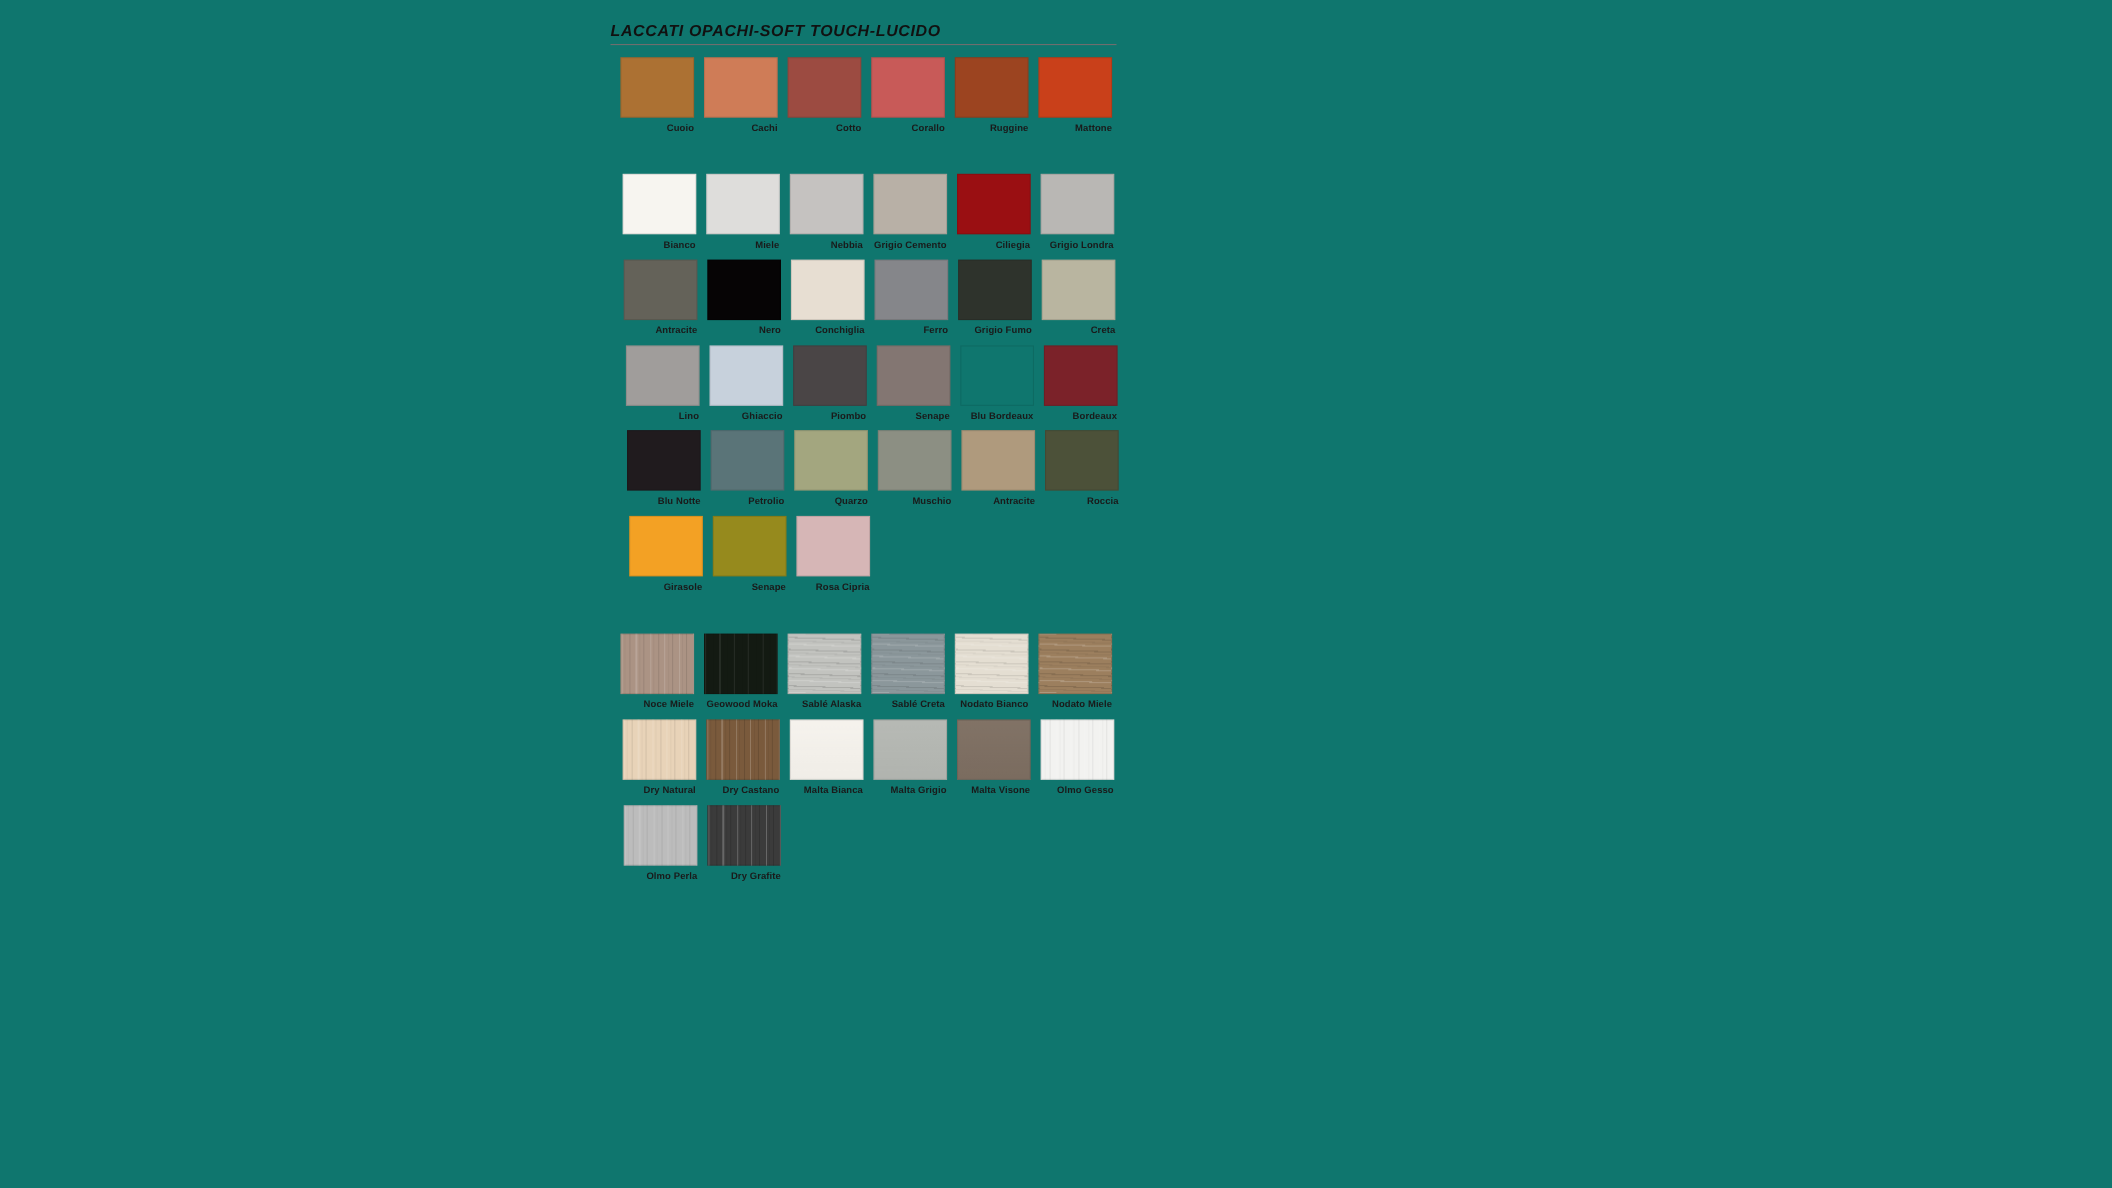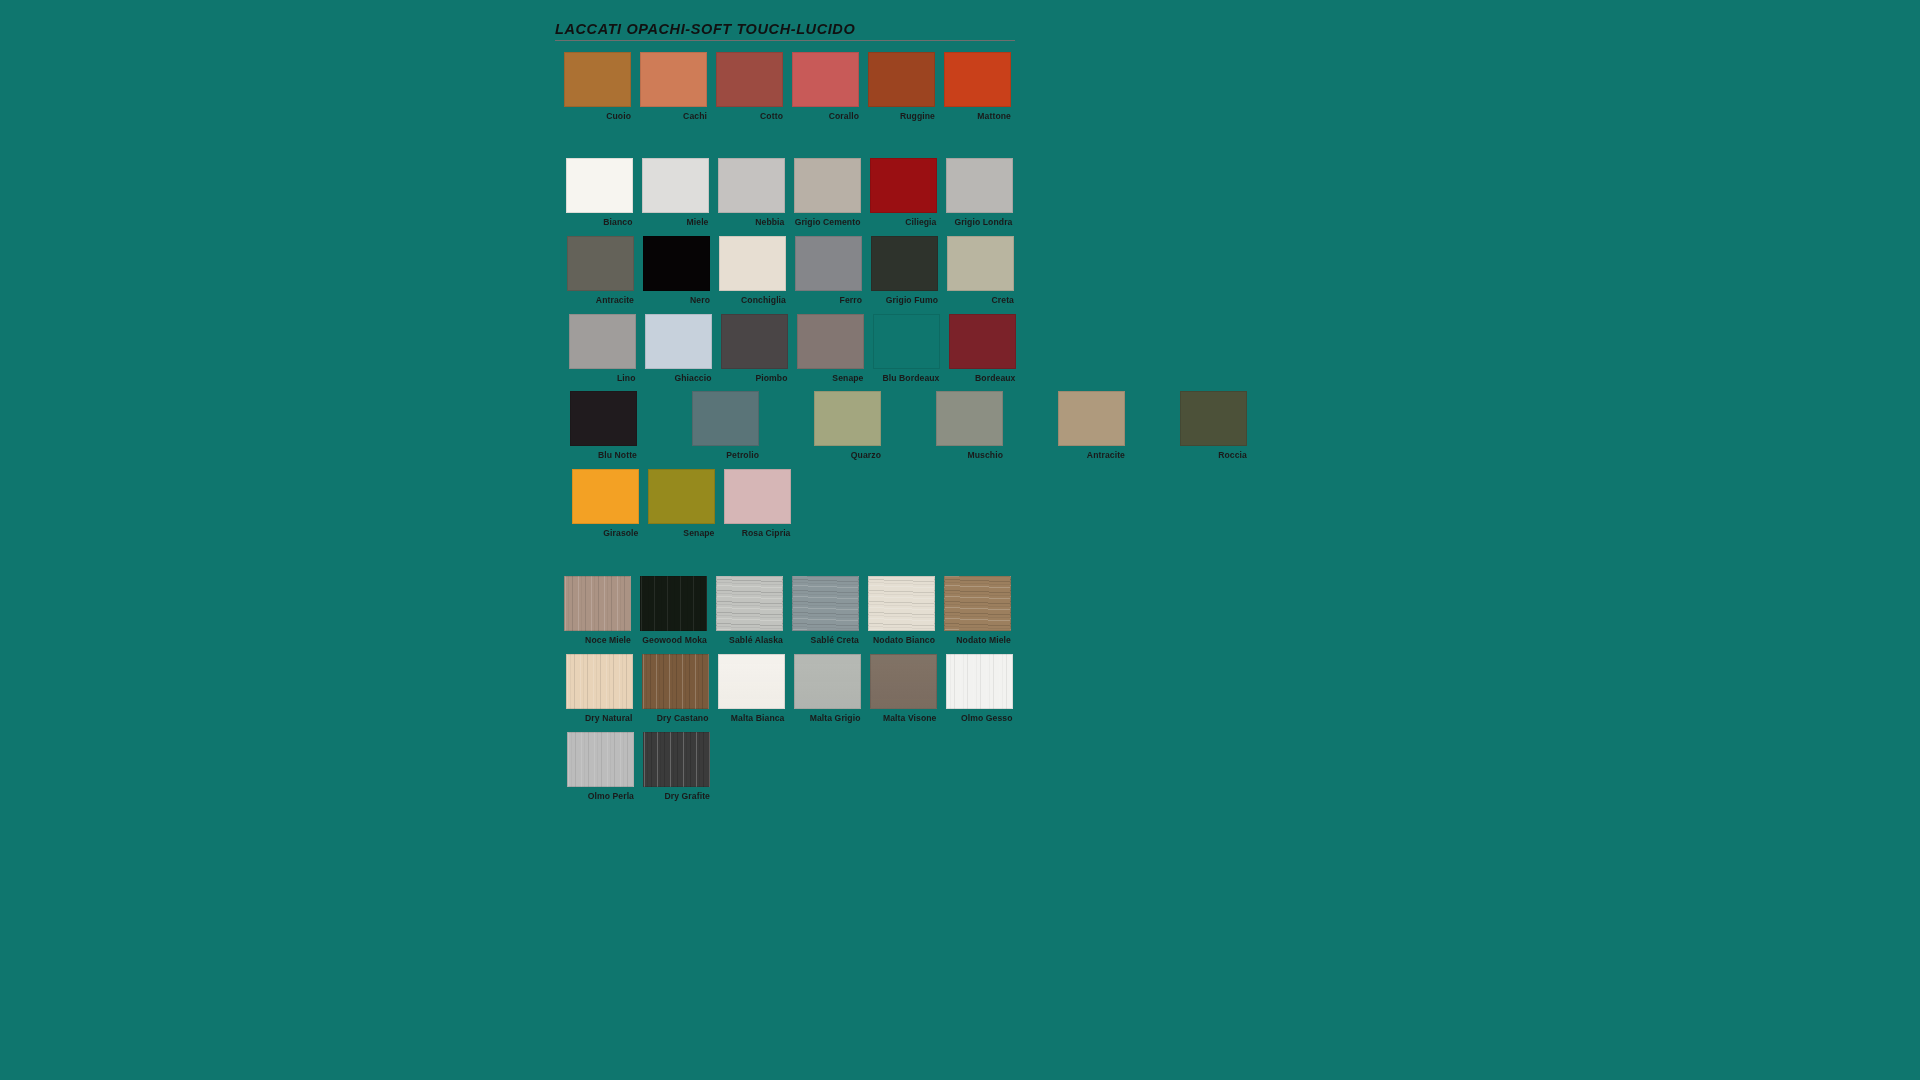--- a/index.html
+++ b/index.html
@@ -200,21 +200,21 @@
             </div>
             <div class="swatch-cell">
               <div class="swatch-chip"></div>
               <div class="swatch-label">Blu Bordeaux</div>
             </div>
             <div class="swatch-cell">
               <div class="swatch-chip" style="background-color: rgb(123, 34, 41);"></div>
               <div class="swatch-label">Bordeaux</div>
             </div>
           </div>
-          <div class="swatch-row" style="margin-left: 6px; gap: 46px;">
+          <div class="swatch-row" style="margin-left: 6px;">
             <div class="swatch-cell">
               <div class="swatch-chip" style="background-color: rgb(32, 27, 30);"></div>
               <div class="swatch-label">Blu Notte</div>
             </div>
             <div class="swatch-cell">
               <div class="swatch-chip" style="background-color: rgb(90, 116, 120);"></div>
               <div class="swatch-label">Petrolio</div>
             </div>
             <div class="swatch-cell">
               <div class="swatch-chip" style="background-color: rgb(163, 166, 127);"></div>

